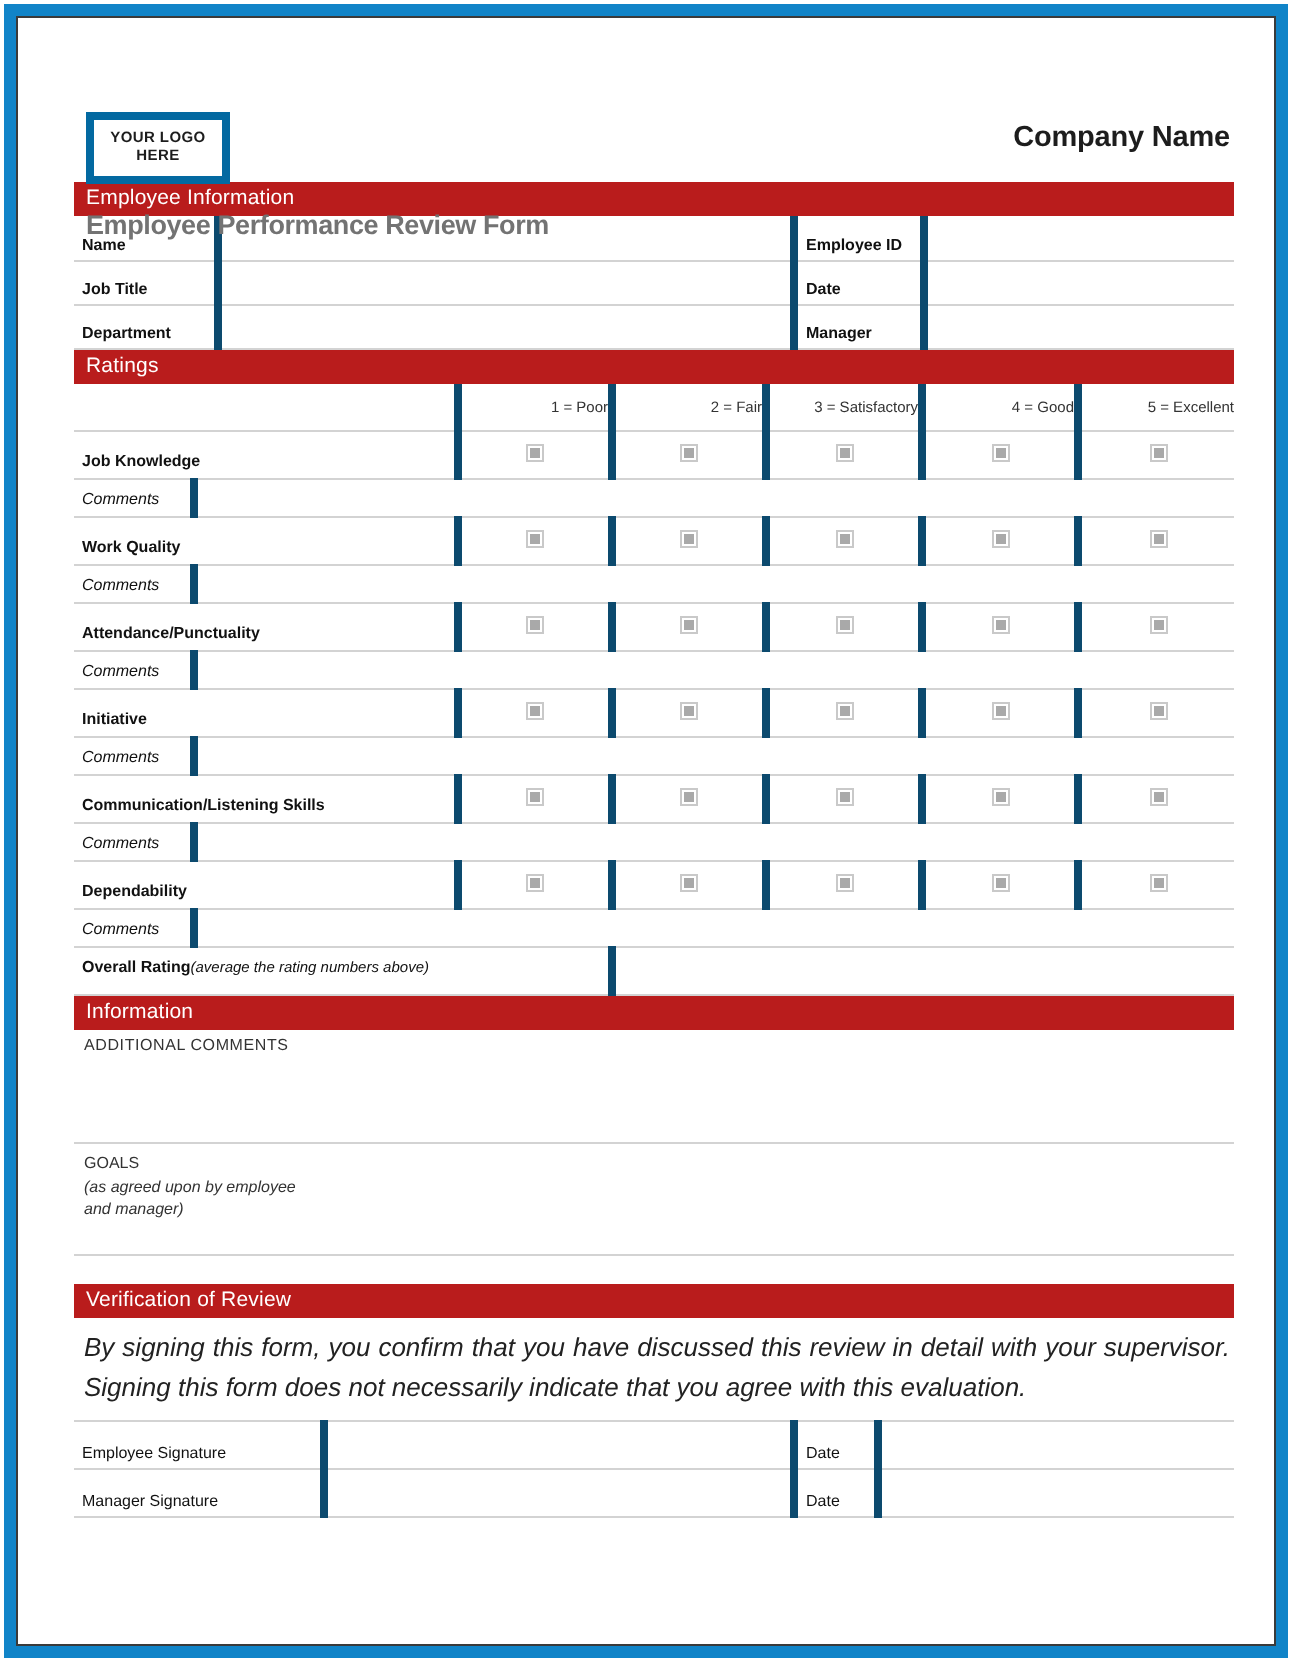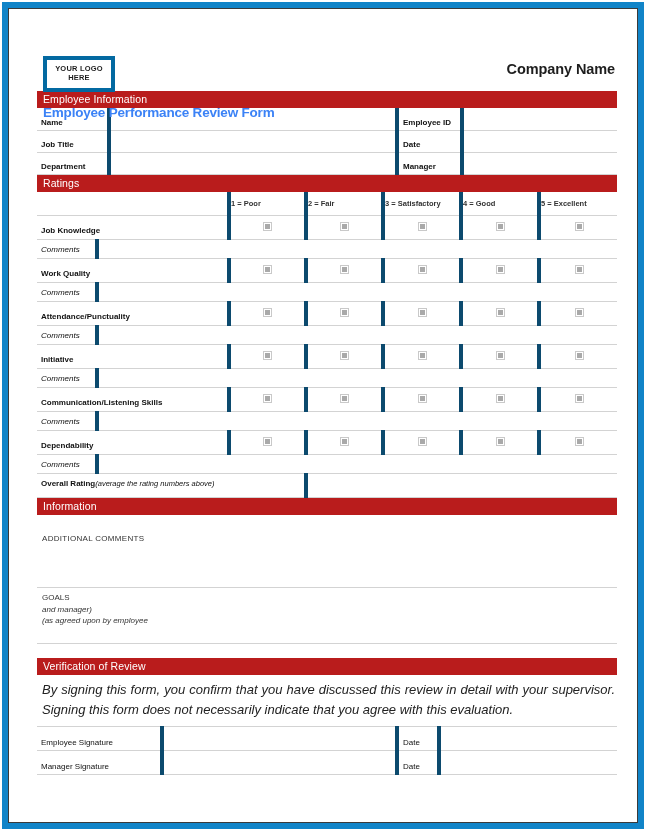--- a/index.html
+++ b/index.html
@@ -96,21 +96,21 @@
     color: #1d1d1d;
     letter-spacing: -0.1px;
   }
 
   .form-title {
     position: absolute;
     left: 6px;
     top: 96px;
     font-size: 13.5px;
     font-weight: bold;
-    color: #3b82f6;
+    color: #737373;
     letter-spacing: -0.2px;
   }
 
   
   .bar {
     background: #b91c1c;
     color: #ffffff;
     font-size: 10.5px;
     font-weight: normal;
     padding: 2px 0 3px 6px;
@@ -143,23 +143,23 @@
 
   
   #info-table td { height: 22px; }
 
   
   #ratings-table td {
     height: 24px;
     padding: 0 0 4px 4px;
   }
   #ratings-table td.scale-head {
-    text-align: left;
+    text-align: right;
     font-size: 7.5px;
-    font-weight: bold;
+    font-weight: normal;
     color: #333;
     vertical-align: middle;
     padding: 0;
     height: 22px;
   }
   #ratings-table td.cb-cell {
     text-align: center;
     vertical-align: middle;
     padding: 0;
   }
@@ -183,21 +183,20 @@
   .overall-b { font-weight: bold; font-size: 8px; }
   .overall-i { font-style: italic; font-size: 7.5px; }
 
   
   .eval-block { position: relative; }
   .eval-label {
     font-size: 8px;
     color: #333;
     padding: 3px 0 0 5px;
     letter-spacing: .3px;
-    margin-top: 16px;
   }
   .eval-space-1 { height: 44px; }
   .hr-line { border-top: 1px solid #d3d3d3; width: 100%; }
   .goals {
     padding: 4px 0 0 5px;
     font-size: 8px;
     color: #333;
     line-height: 1.45;
   }
   .goals .it { font-style: italic; }
@@ -372,22 +371,22 @@
         </tbody>
       </table>
 
       <div class="bar">Information</div>
       <div class="eval-block">
         <div class="eval-label">ADDITIONAL  COMMENTS</div>
         <div class="eval-space-1"></div>
         <div class="hr-line"></div>
         <div class="goals">
           <div>GOALS</div>
+          <div class="it">(as agreed  upon  by employee</div>
           <div class="it">and manager)</div>
-          <div class="it">(as agreed  upon  by employee</div>
         </div>
         <div class="goals-space"></div>
         <div class="hr-line"></div>
       </div>
 
       <div class="tail-space"></div>
 
       <div class="bar">Verification  of Review</div>
       <div class="verif-text">By signing  this form, you confirm  that you have discussed this review in detail  with your supervisor.  Signing  this form does not necessarily  indicate  that you agree  with this evaluation.</div>
 

